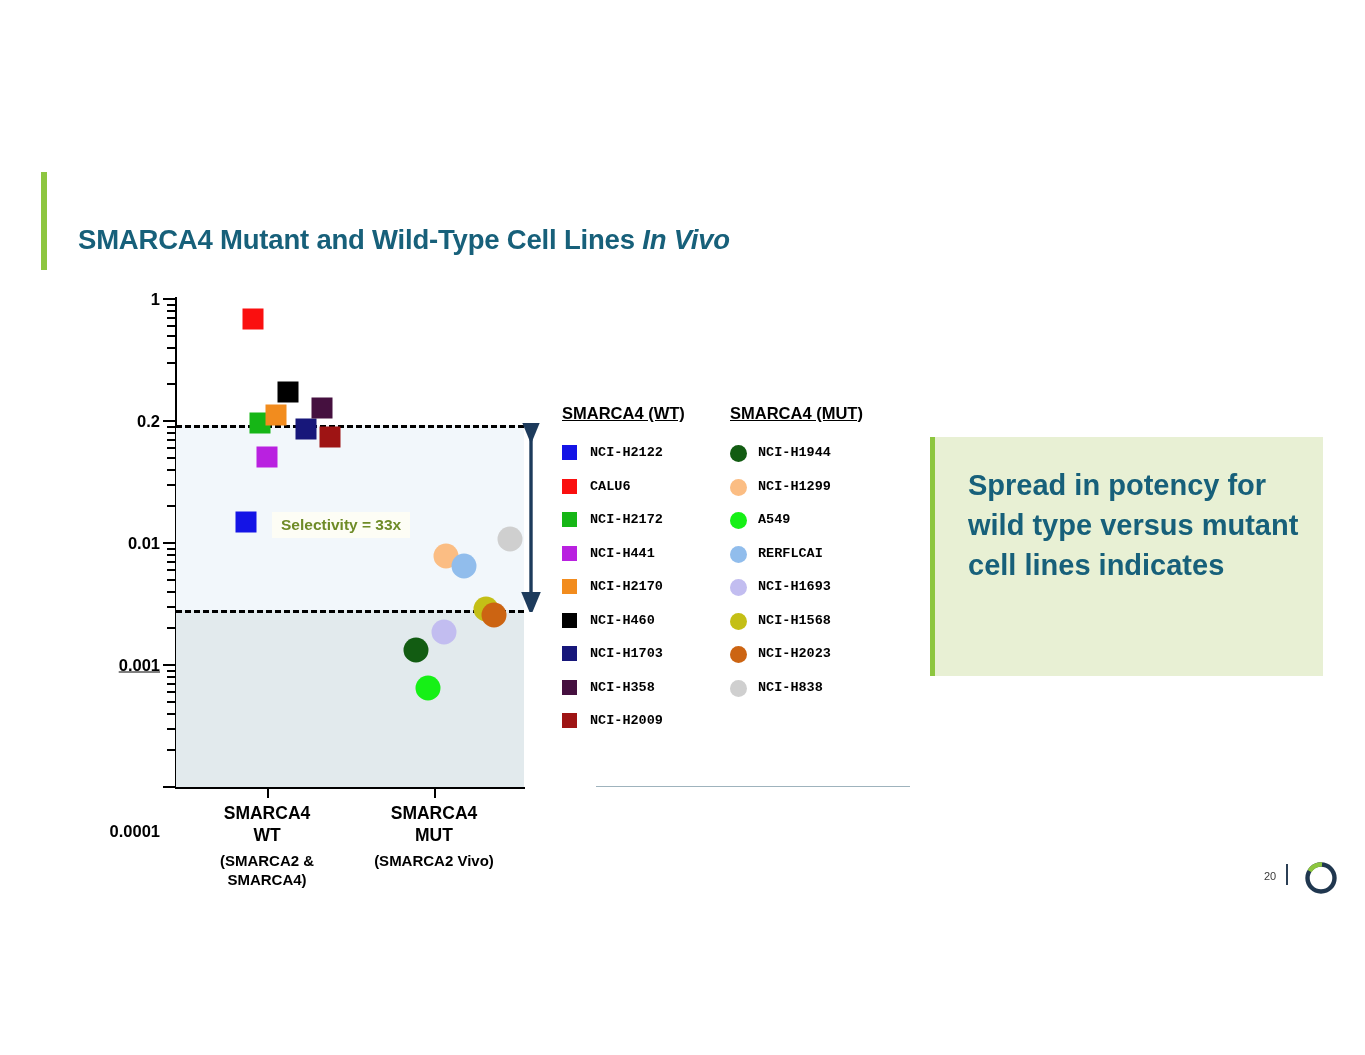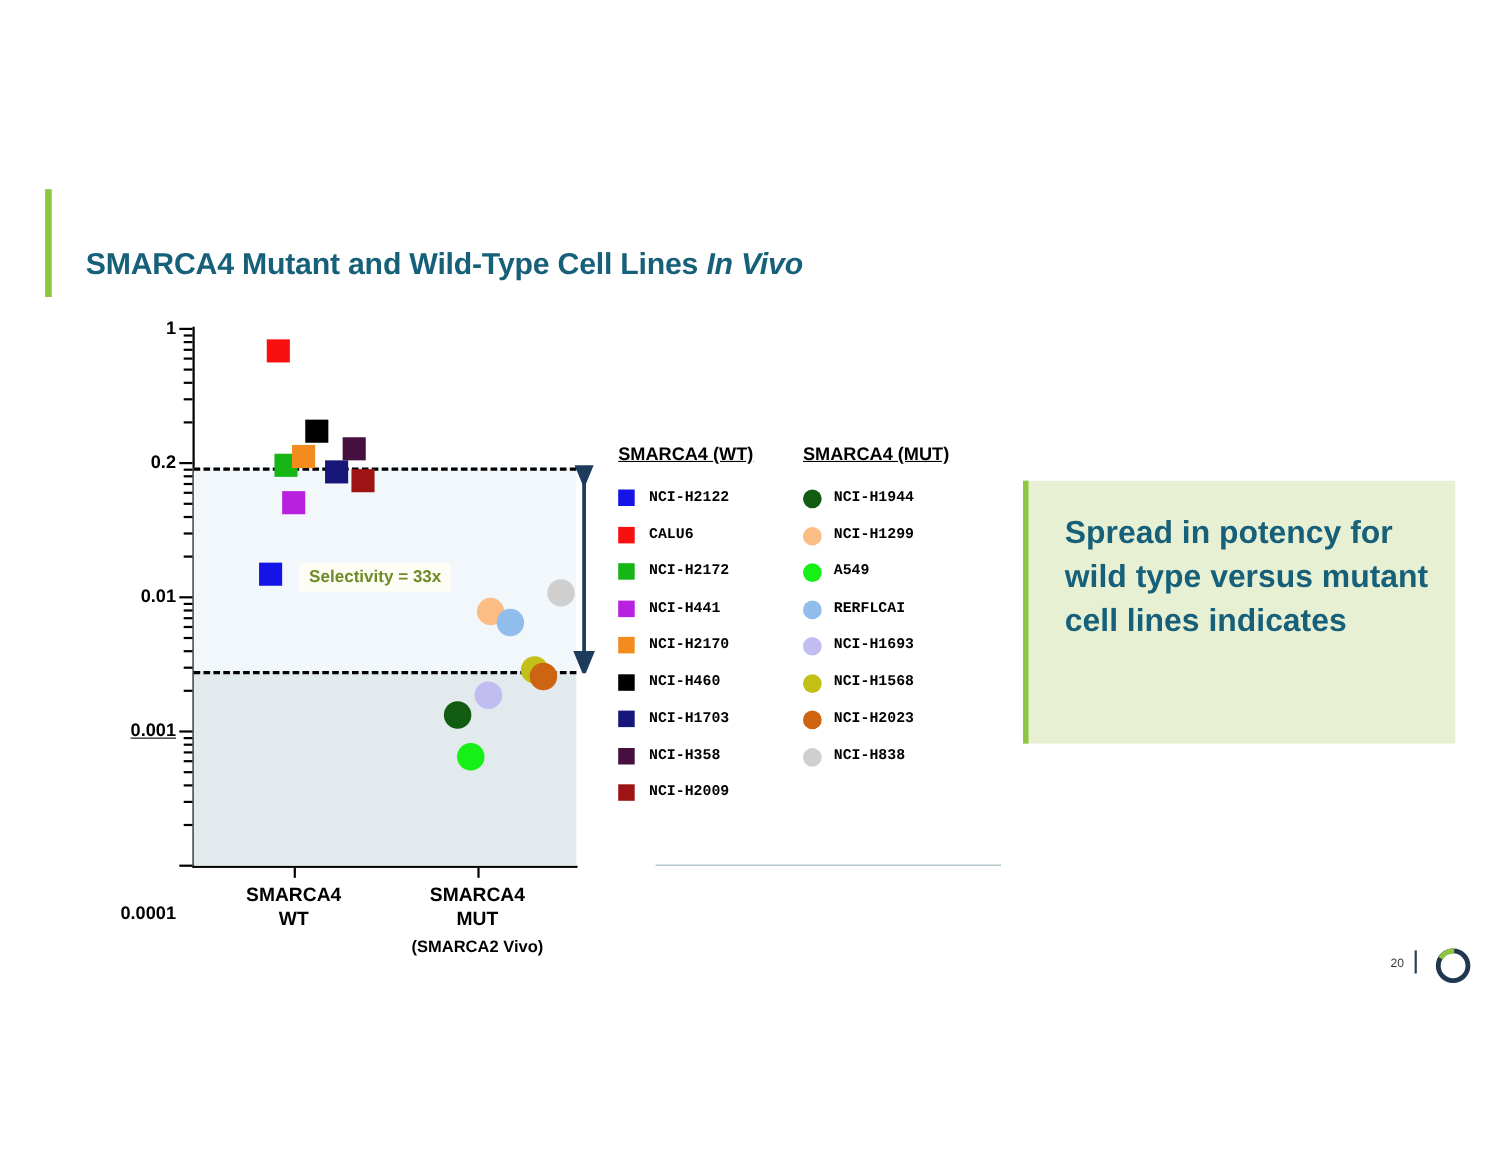--- a/index.html
+++ b/index.html
@@ -196,20 +196,23 @@
     </div>
 
   <div class="tick-x" style="left:267px;"></div>
   <div class="tick-x" style="left:434px;"></div>
 
   <div class="sel-label">Selectivity = 33x</div>
 
   <div class="xlab" style="left:187px;top:803px;width:160px;">
     <span>SMARCA4</span><br><span>WT</span>
   </div>
+  <div class="xsub" style="left:187px;top:852px;width:160px;">
+    <span>(SMARCA2 &amp;</span><br><span>SMARCA4)</span>
+  </div>
   <div class="xlab" style="left:354px;top:803px;width:160px;">
     <span>SMARCA4</span><br><span>MUT</span>
   </div>
   <div class="xsub" style="left:354px;top:852px;width:160px;">
     <span>(SMARCA2 Vivo)</span>
   </div>
 </div>
 
 <div class="legend">
   <div class="leg-col wt">

